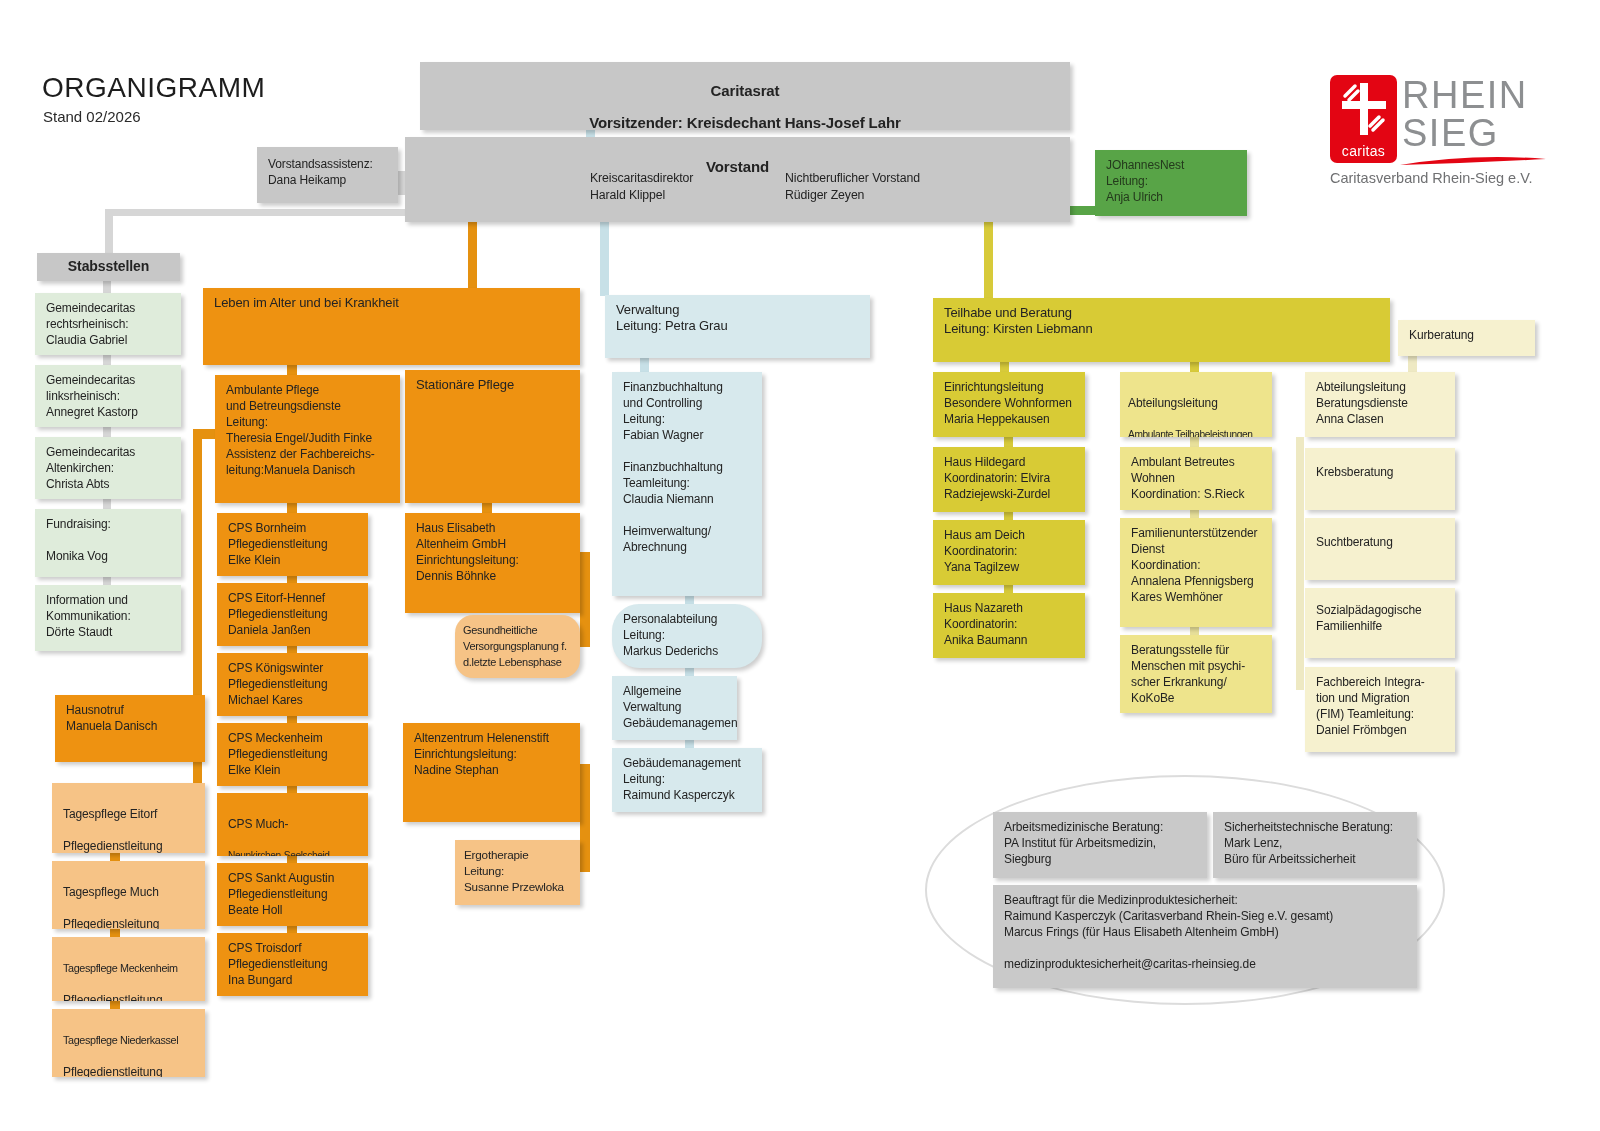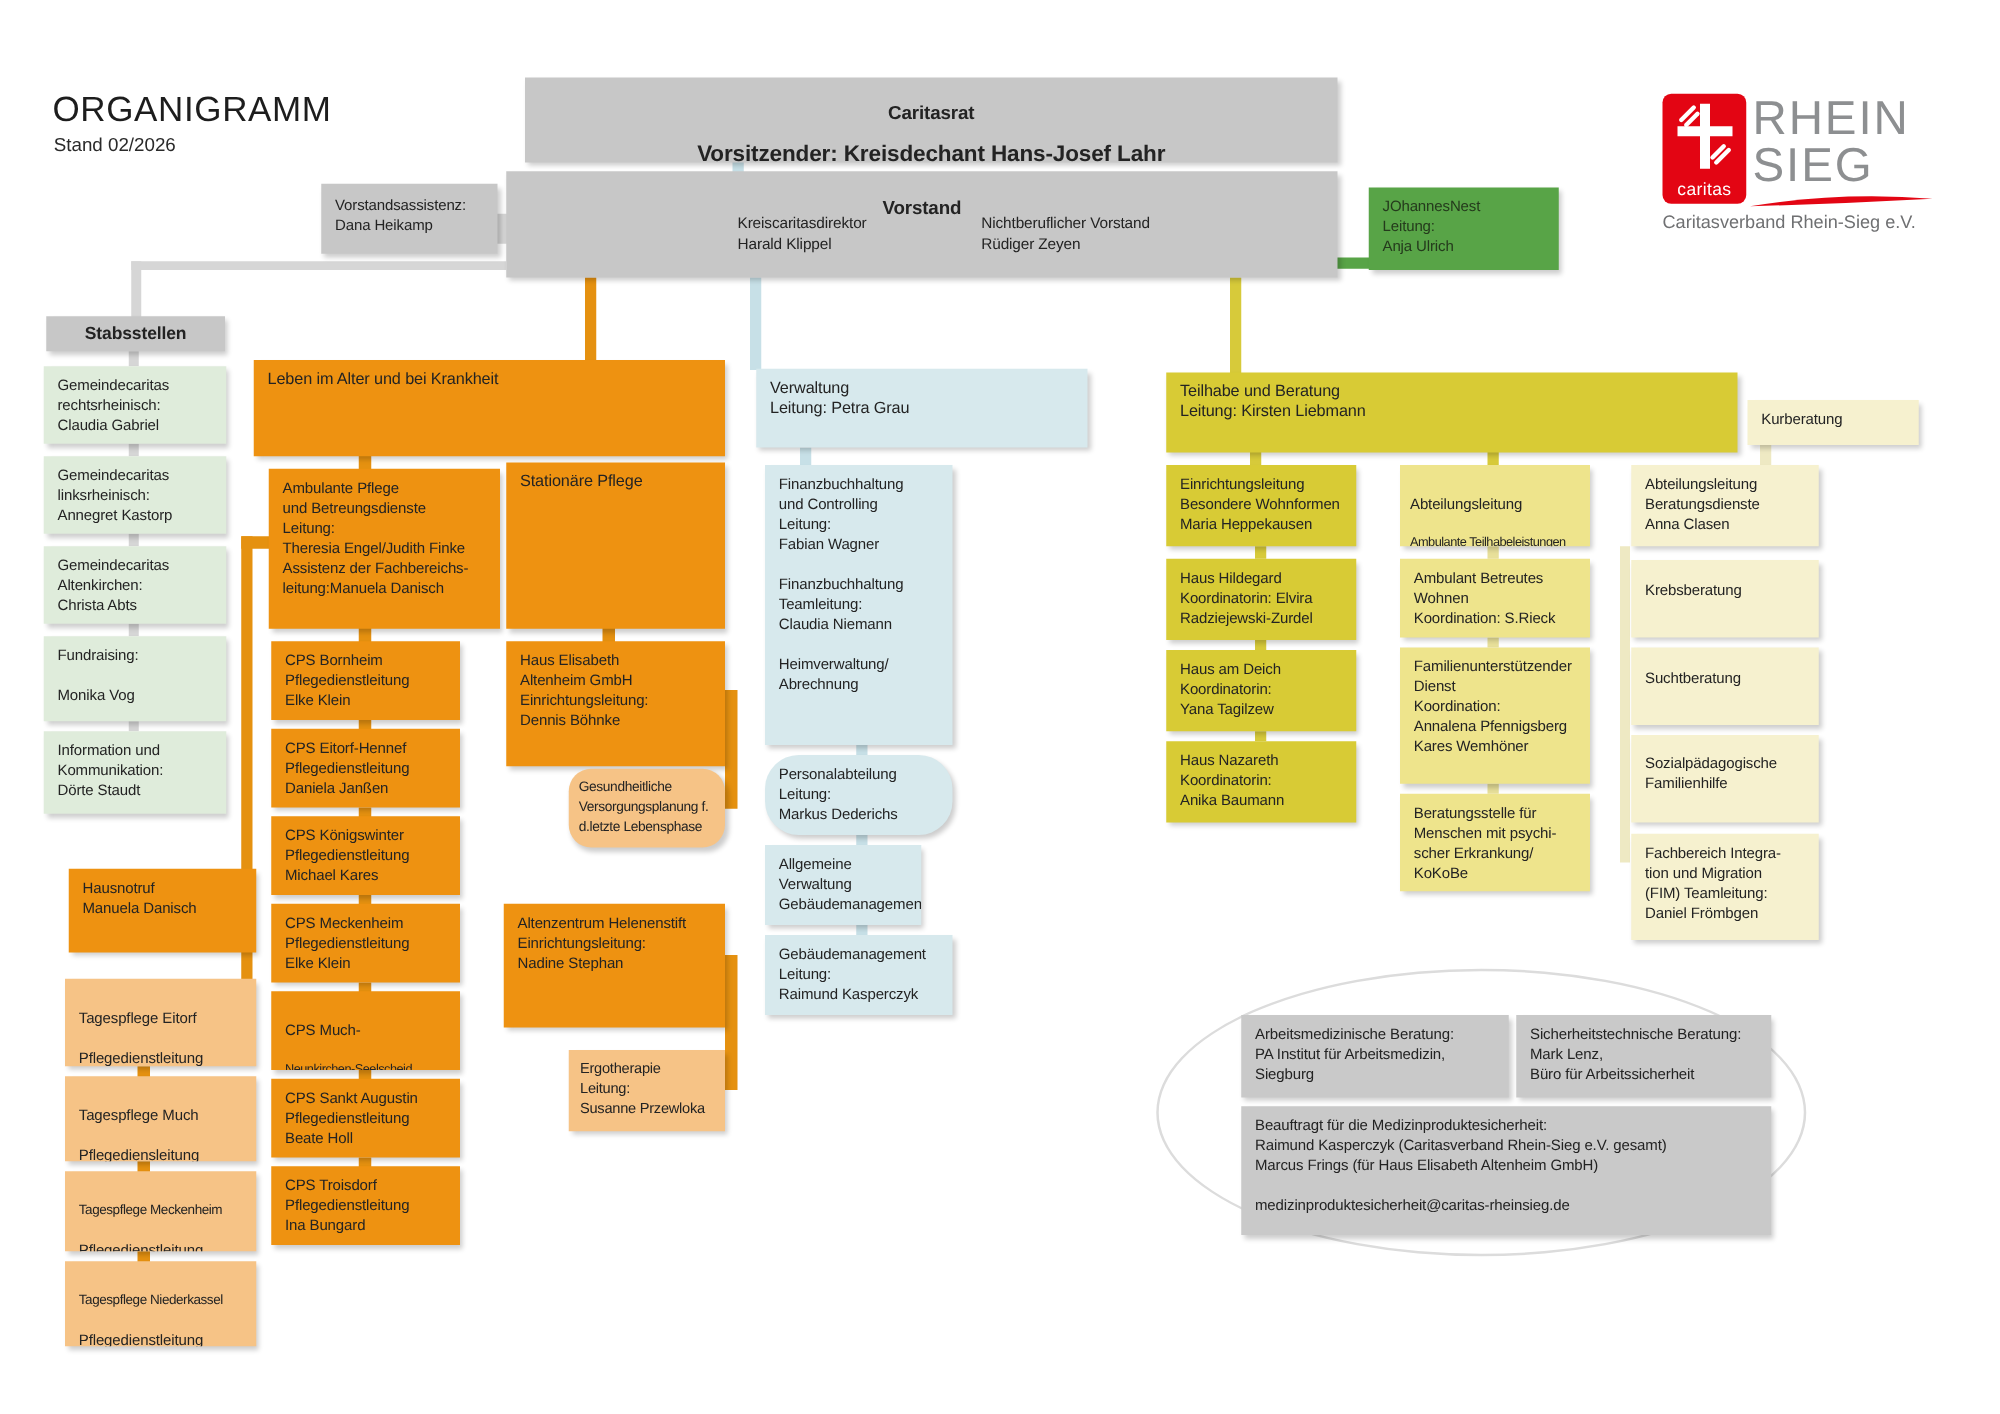--- a/index.html
+++ b/index.html
@@ -15,21 +15,21 @@
   .lorange{background:#f6c386;}
   .lblue{background:#d7e9ed;}
   .ygreen{background:#d8cb35;}
   .lyellow{background:#eee48c;}
   .cream{background:#f6f1cf;}
   .greenbg{background:#58a447;}
   .hdr{font-size:13px;}
   .center{text-align:center;}
   .b{font-weight:bold;}
   .vtitle{font-size:15px;font-weight:bold;}
-  .csub{font-size:18px;}
+  .csub{font-size:15px;}
   .cond{font-size:10.2px;letter-spacing:-0.4px;}
   .cond2{font-size:10.8px;letter-spacing:-0.35px;}
   .sm{font-size:11px;letter-spacing:-0.3px;border-radius:18px;}
   .smm{font-size:11.7px;letter-spacing:-0.2px;}
   .cn{position:absolute;}
   .ellipse{position:absolute;border:2px solid #dcdcdc;border-radius:50%;}
   .page-title{position:absolute;left:42px;top:72px;font-size:28px;letter-spacing:0.5px;color:#1d1d1d;}
   .page-subtitle{position:absolute;left:43px;top:108px;font-size:15px;color:#2a2a2a;}
   .logo-red{position:absolute;left:1330px;top:75px;width:67px;height:88px;background:#e30513;
             border-radius:7px;text-align:center;}

